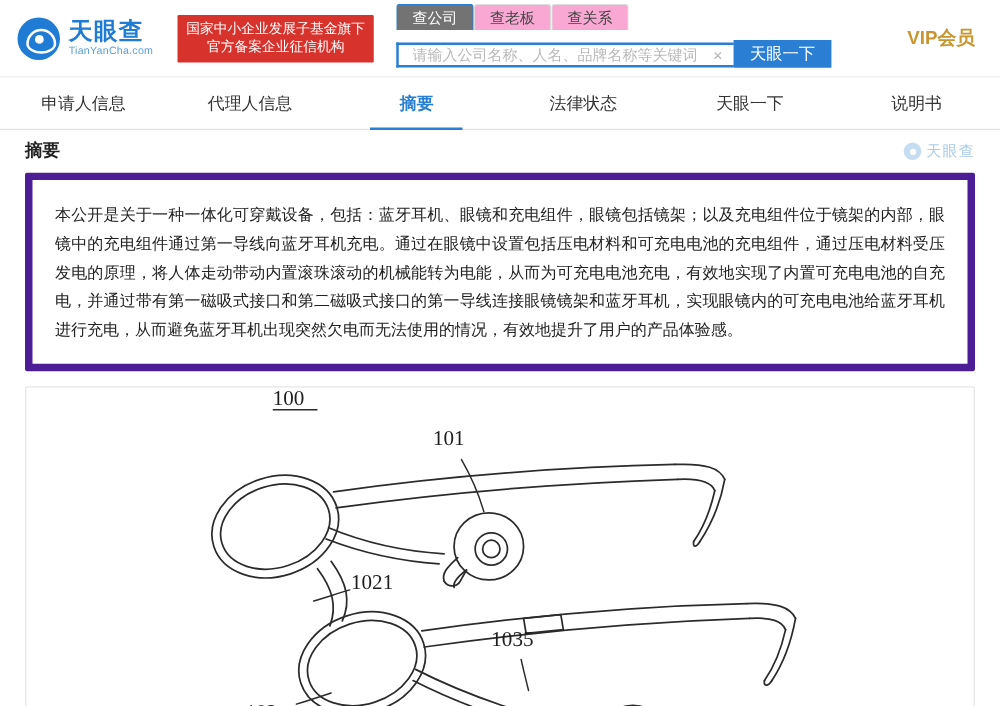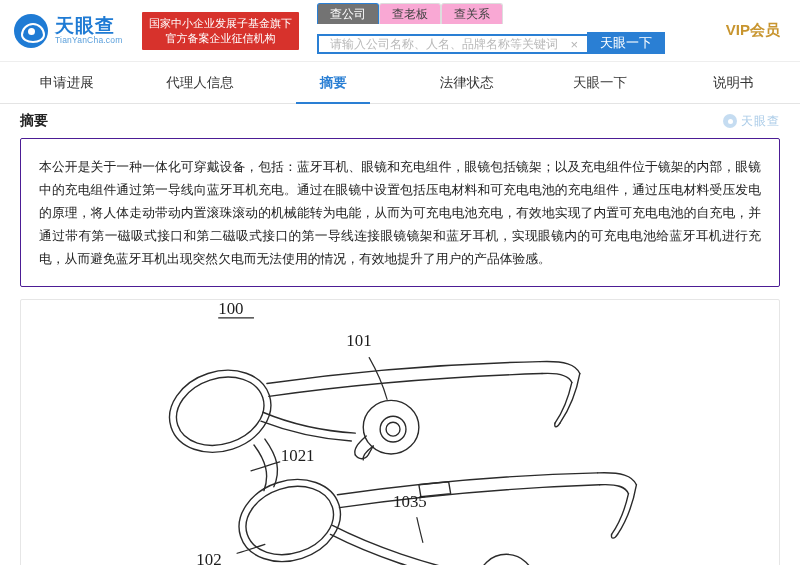--- a/index.html
+++ b/index.html
@@ -238,21 +238,21 @@
     font-size: 12px;
     color: #9cc3e4;
     letter-spacing: 1px;
   }
 
   
   .content {
     padding: 0 20px;
   }
   .abstract-box {
-    border: 1px solid #4c1d95;
+    border: 6px solid #4c1d95;
     border-radius: 2px;
     padding: 16px 18px 16px 18px;
     background: #ffffff;
   }
   .abstract-text {
     font-size: 12.8px;
     line-height: 23px;
     color: #222222;
     text-align: justify;
     font-family: "Liberation Sans", sans-serif;
@@ -300,21 +300,21 @@
         <span class="clear-icon">×</span>
       </div>
       <div class="search-btn">天眼一下</div>
     </div>
   </div>
 
   <div class="vip">VIP会员</div>
 </div>
 
 <div class="navbar">
-  <div class="nav-item">申请进展</div>
+  <div class="nav-item">申请人信息</div>
   <div class="nav-item">代理人信息</div>
   <div class="nav-item active">摘要</div>
   <div class="nav-item">法律状态</div>
   <div class="nav-item">天眼一下</div>
   <div class="nav-item">说明书</div>
 </div>
 
 <div class="section-bar">
   <div class="section-title">摘要</div>
   <div class="watermark">

